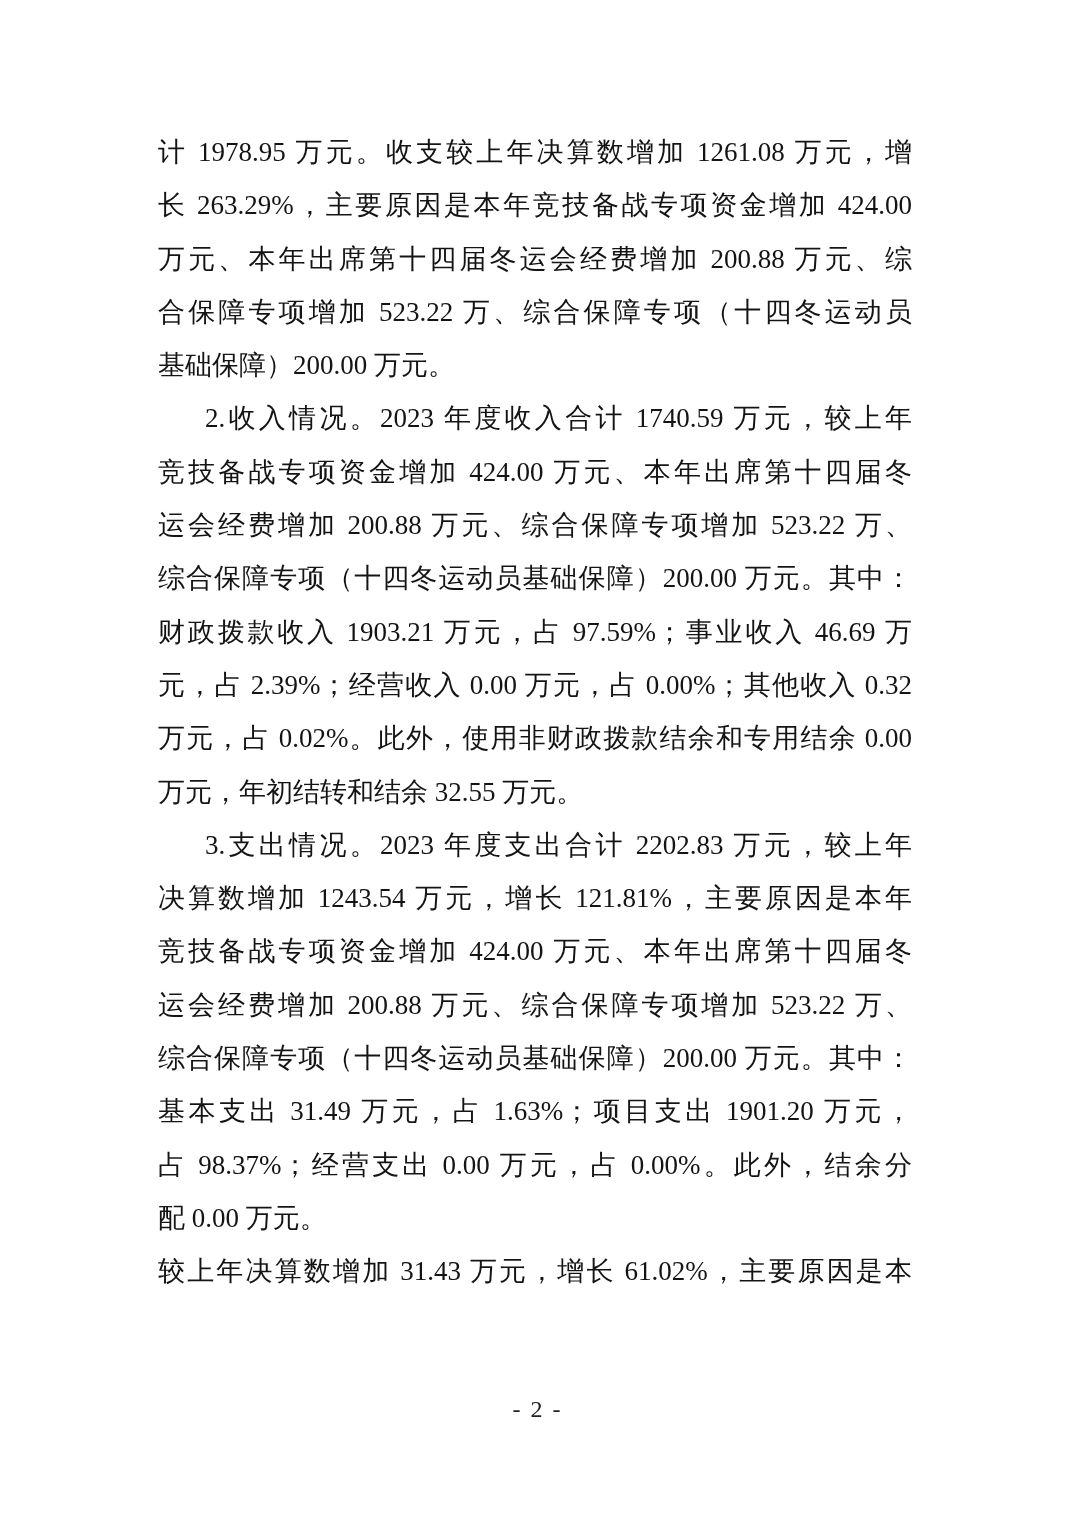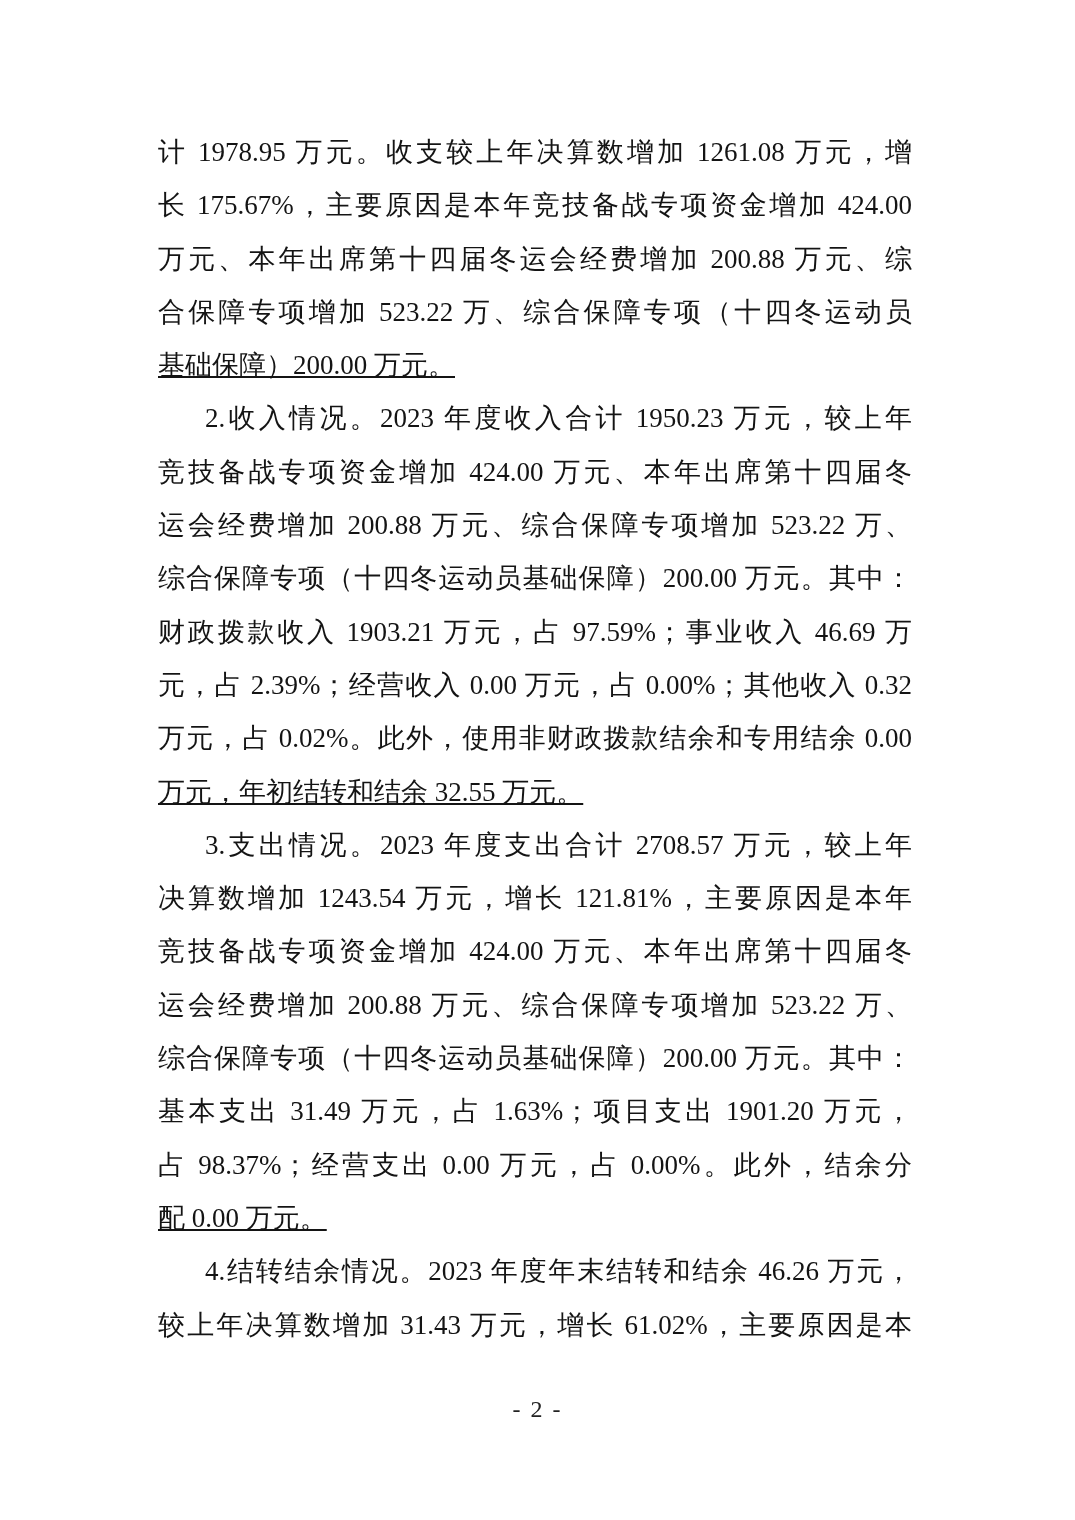--- a/index.html
+++ b/index.html
@@ -24,21 +24,20 @@
     font-family: "Liberation Serif", "DejaVu Serif", serif;
   }
   .line {
     text-align: justify;
     text-align-last: justify;
     overflow: hidden;
     height: 53.3px;
   }
   .line.para-end {
     text-align-last: left;
-    text-decoration: underline;
   }
   .line.indent {
     text-indent: 47px;
   }
   .footer {
     position: absolute;
     top: 1396px; left: 0;
     width: 100%;
     text-align: center;
     font-size: 24px;
@@ -46,37 +45,36 @@
     letter-spacing: 2px;
     font-family: "Liberation Serif", "DejaVu Serif", serif;
   }
 </style>
 </head>
 <body>
 
 <div class="page">
   <div class="content">
       <div class="line">计 1978.95 万元。收支较上年决算数增加 1261.08 万元，增</div>
-      <div class="line">长 175.67%，主要原因是本年竞技备战专项资金增加 424.00</div>
+      <div class="line">长 263.29%，主要原因是本年竞技备战专项资金增加 424.00</div>
       <div class="line">万元、本年出席第十四届冬运会经费增加 200.88 万元、综</div>
       <div class="line">合保障专项增加 523.22 万、综合保障专项（十四冬运动员</div>
       <div class="line para-end">基础保障）200.00 万元。</div>
-      <div class="line indent">2.收入情况。2023 年度收入合计 1950.23 万元，较上年</div>
+      <div class="line indent">2.收入情况。2023 年度收入合计 1740.59 万元，较上年</div>
       <div class="line">竞技备战专项资金增加 424.00 万元、本年出席第十四届冬</div>
       <div class="line">运会经费增加 200.88 万元、综合保障专项增加 523.22 万、</div>
       <div class="line">综合保障专项（十四冬运动员基础保障）200.00 万元。其中：</div>
       <div class="line">财政拨款收入 1903.21 万元，占 97.59%；事业收入 46.69 万</div>
       <div class="line">元，占 2.39%；经营收入 0.00 万元，占 0.00%；其他收入 0.32</div>
       <div class="line">万元，占 0.02%。此外，使用非财政拨款结余和专用结余 0.00</div>
       <div class="line para-end">万元，年初结转和结余 32.55 万元。</div>
-      <div class="line indent">3.支出情况。2023 年度支出合计 2708.57 万元，较上年</div>
+      <div class="line indent">3.支出情况。2023 年度支出合计 2202.83 万元，较上年</div>
       <div class="line">决算数增加 1243.54 万元，增长 121.81%，主要原因是本年</div>
       <div class="line">竞技备战专项资金增加 424.00 万元、本年出席第十四届冬</div>
       <div class="line">运会经费增加 200.88 万元、综合保障专项增加 523.22 万、</div>
       <div class="line">综合保障专项（十四冬运动员基础保障）200.00 万元。其中：</div>
       <div class="line">基本支出 31.49 万元，占 1.63%；项目支出 1901.20 万元，</div>
       <div class="line">占 98.37%；经营支出 0.00 万元，占 0.00%。此外，结余分</div>
       <div class="line para-end">配 0.00 万元。</div>
-      <div class="line indent">4.结转结余情况。2023 年度年末结转和结余 46.26 万元，</div>
       <div class="line">较上年决算数增加 31.43 万元，增长 61.02%，主要原因是本</div>
     </div>
   <div class="footer">- 2 -</div>
 </div>
 
 </body></html>

